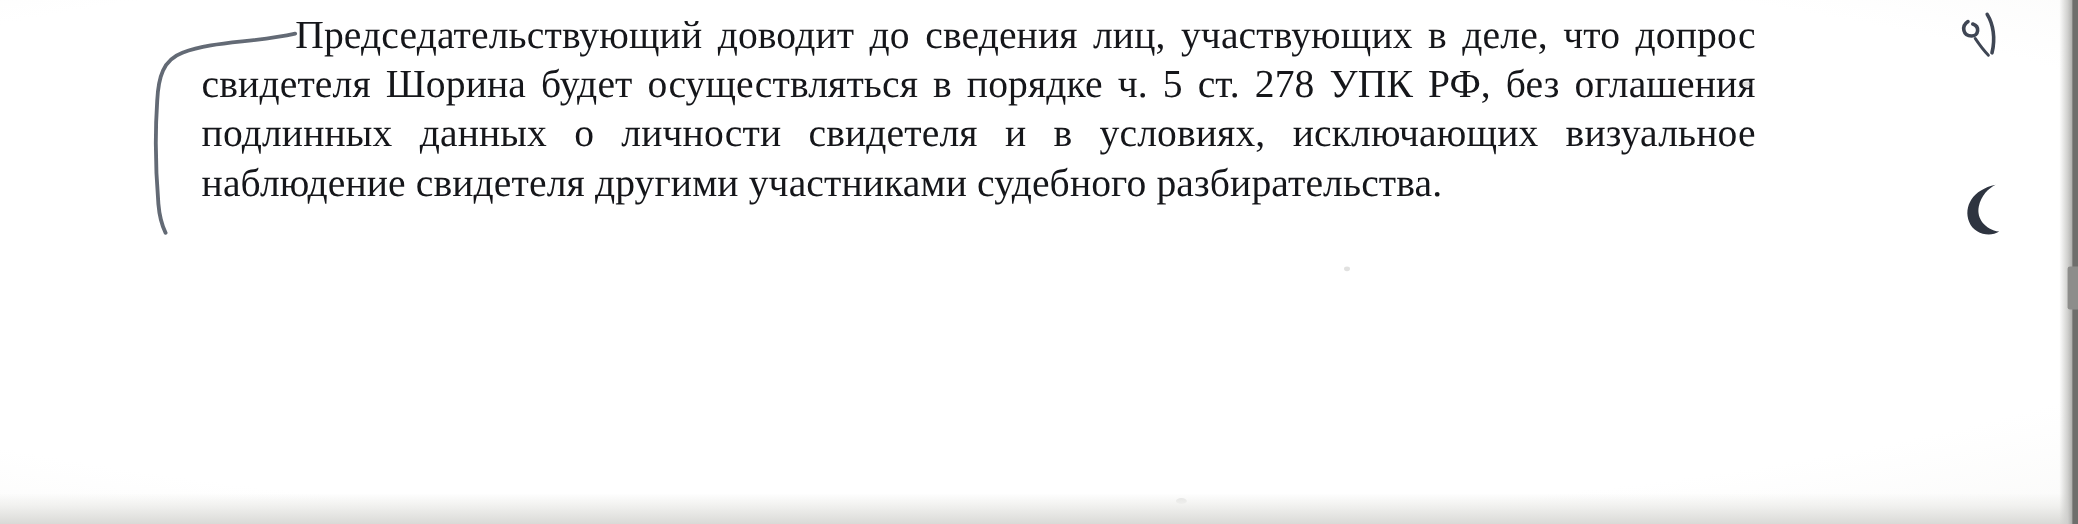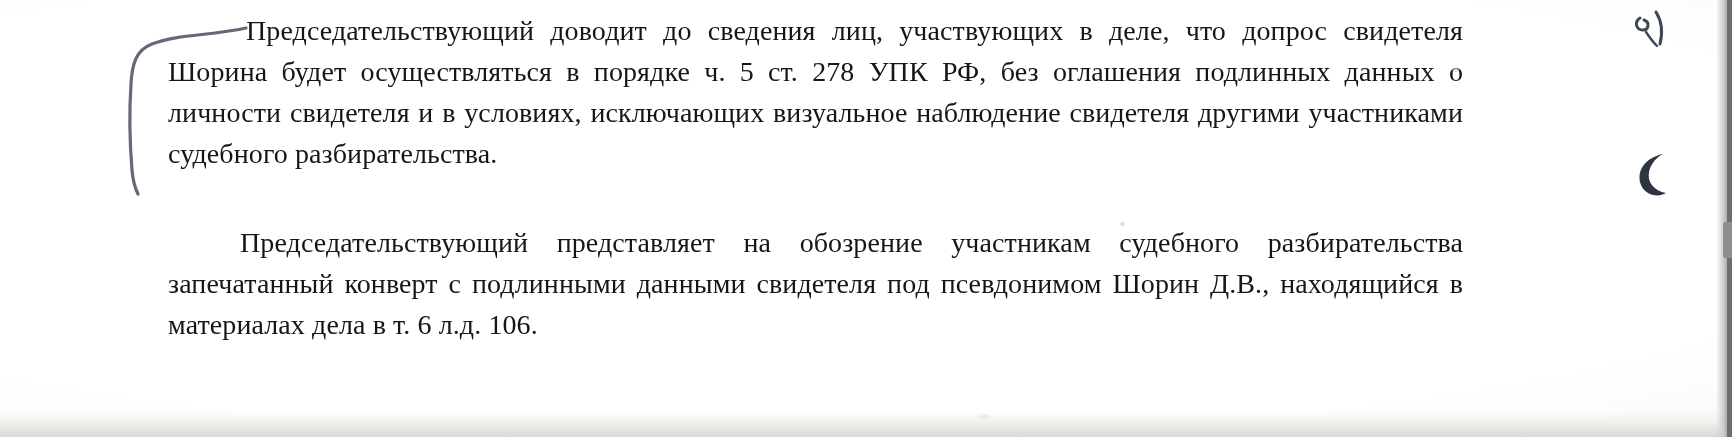--- a/index.html
+++ b/index.html
@@ -70,21 +70,21 @@
   #text-block {
     position: absolute;
     left: 168px;
     top: 10px;
     width: 1295px;
   }
 
   .para {
     margin: 0;
     color: #15161a;
-    font-size: 28px;
+    font-size: 33px;
     line-height: 41px;
     text-align: justify;
     text-justify: inter-word;
     letter-spacing: 0.1px;
   }
   .para .indent {
     display: inline-block;
     width: 78px;
   }
   #para-2 {
@@ -130,21 +130,20 @@
 </style>
 </head>
 <body>
 
 <div id="page">
 
   <div id="scan-tint"></div>
 
   <div id="text-block">
     <p class="para" id="para-1"><span class="indent"></span><span>Председательствующий доводит до сведения лиц, участвующих в деле, что допрос свидетеля Шорина будет осуществляться в порядке ч. 5 ст. 278 УПК РФ, без оглашения подлинных данных о личности свидетеля и в условиях, исключающих визуальное наблюдение свидетеля другими участниками судебного разбирательства.</span></p>
-    <p class="para" id="para-2"><span class="indent"></span><span>Председательствующий представляет на обозрение участникам судебного разбирательства запечатанный конверт с подлинными данными свидетеля под псевдонимом Шорин Д.В., находящийся в материалах дела в т. 6 л.д. 106.</span></p>
   </div>
 
   <svg id="margin-bracket" viewBox="0 0 130 175" fill="none" xmlns="http://www.w3.org/2000/svg">
     <path d="M128 6 C 92 14, 60 12, 34 22 C 18 28, 14 42, 13 62 C 11 92, 12 124, 14 148 C 15 160, 17 166, 20 172" stroke="#4d5562" stroke-width="3.2" stroke-linecap="round" fill="none" opacity="0.88"></path>
   </svg>
 
   <svg id="mark-squiggle" viewBox="0 0 46 44" fill="none" xmlns="http://www.w3.org/2000/svg">
     <path d="M10 10 C 4 14, 6 22, 13 22 C 19 22, 20 14, 14 12" stroke="#3f4654" stroke-width="3" stroke-linecap="round" fill="none"></path>
     <path d="M26 4 C 31 12, 33 24, 30 36" stroke="#3f4654" stroke-width="3" stroke-linecap="round" fill="none"></path>
     <path d="M16 24 C 20 30, 23 34, 27 38" stroke="#3f4654" stroke-width="2.4" stroke-linecap="round" fill="none"></path>

